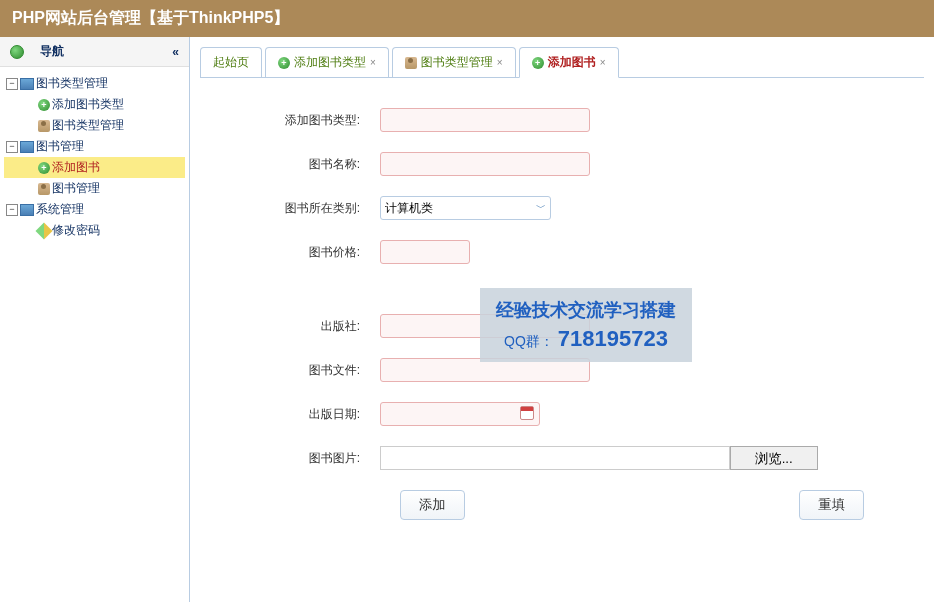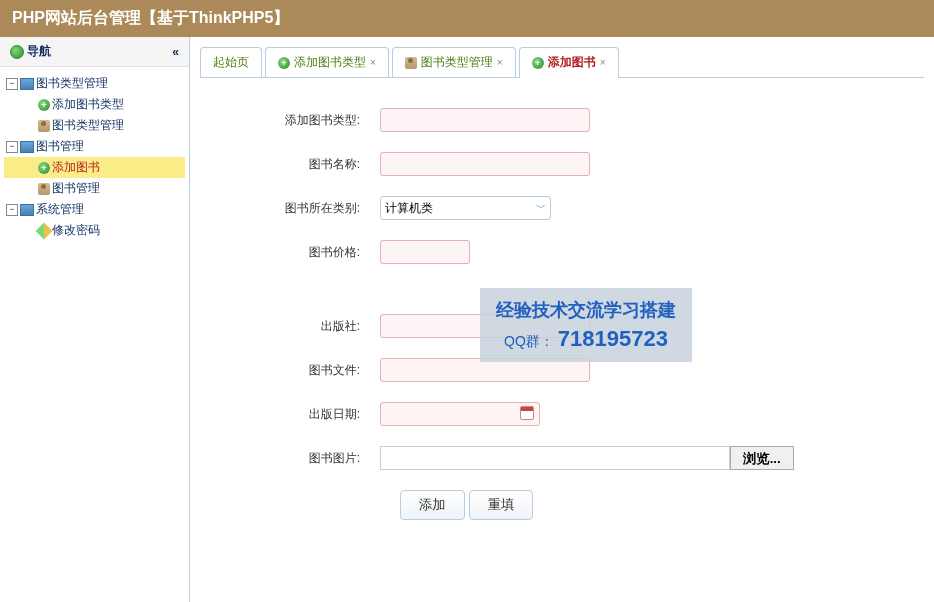--- a/index.html
+++ b/index.html
@@ -4,21 +4,21 @@
 <style>
 * { box-sizing: border-box; margin: 0; padding: 0; }
 body { font-family: Arial, sans-serif; font-size: 12px; background: #fff; }
 
 .header { background: #AC8958; color: #fff; padding: 8px 12px; font-size: 16px; font-weight: bold; }
 
 .main { display: flex; height: calc(100vh - 36px); }
 
 .sidebar { width: 190px; border-right: 1px solid #B8CCE2; background: #fff; }
 .sidebar-title { display: flex; justify-content: space-between; align-items: center; padding: 6px 10px; background: #F5F5F5; border-bottom: 1px solid #E0E0E0; }
-.sidebar-title-left { display: flex; align-items: center; gap: 3px; color: #0E2D5F; font-weight: bold; }
+.sidebar-title-left { display: flex; align-items: center; gap: 16px; color: #0E2D5F; font-weight: bold; }
 .globe-icon { width: 14px; height: 14px; border-radius: 50%; background: radial-gradient(circle at 35% 35%, #7FD87F, #2E8B2E); border: 1px solid #2E8B2E; }
 .collapse-btn { color: #0E2D5F; font-weight: bold; cursor: pointer; }
 
 .tree { padding: 6px 4px; }
 .tree-node { display: flex; align-items: center; gap: 2px; padding: 2px 0; cursor: pointer; }
 .tree-node.level-0 { padding-left: 2px; }
 .tree-node.level-1 { padding-left: 20px; }
 .tree-node.selected { background: #FBEC88; }
 .toggle { width: 12px; height: 12px; border: 1px solid #888; background: #fff; display: inline-flex; align-items: center; justify-content: center; font-size: 9px; line-height: 1; color: #333; }
 .toggle-minus::before { content: "−"; }
@@ -47,23 +47,23 @@
 .form-input { border: 1px solid #E8B0B0; background: #FDF5F5; border-radius: 3px; padding: 4px 6px; width: 210px; height: 24px; }
 .form-input.short { width: 90px; }
 .form-select { border: 1px solid #B8CCE2; border-radius: 3px; padding: 2px 4px; width: 171px; height: 24px; background: #fff; display: flex; justify-content: space-between; align-items: center; }
 .select-arrow { color: #4A7FB5; font-size: 10px; }
 .date-input { position: relative; }
 .date-icon { position: absolute; right: 6px; top: 4px; width: 14px; height: 14px; background: #fff; border: 1px solid #C88; border-radius: 2px; }
 .date-icon::before { content: ""; position: absolute; top: 0; left: 0; right: 0; height: 4px; background: #D04040; }
 
 .file-row { display: flex; align-items: center; }
 .file-input { border: 1px solid #ccc; background: #fff; padding: 3px; width: 350px; height: 24px; }
-.browse-btn { border: 1px solid #aaa; background: #F0F0F0; padding: 3px 12px; height: 24px; cursor: pointer; font-weight: bold; }
-
-.btn-row { padding-left: 140px; display: flex; gap: 4px; }
+.browse-btn { border: 1px solid #aaa; background: #F0F0F0; padding: 3px 24px; height: 24px; cursor: pointer; }
+
+.btn-row { padding-left: 140px; display: flex; gap: 28px; justify-content: space-between; }
 .btn { border: 1px solid #B8CCE2; background: linear-gradient(#fff, #F0F4F8); border-radius: 4px; padding: 5px 18px; cursor: pointer; color: #333; }
 
 .watermark { position: absolute; top: 210px; left: 280px; background: rgba(200,210,220,0.85); padding: 10px 16px; text-align: center; }
 .wm-line1 { color: #2060C0; font-size: 18px; font-weight: bold; }
 .wm-line2 { color: #2060C0; font-size: 14px; margin-top: 4px; }
 .wm-num { color: #2060C0; font-size: 22px; font-weight: bold; }
 </style>
 </head>
 <body>
 

